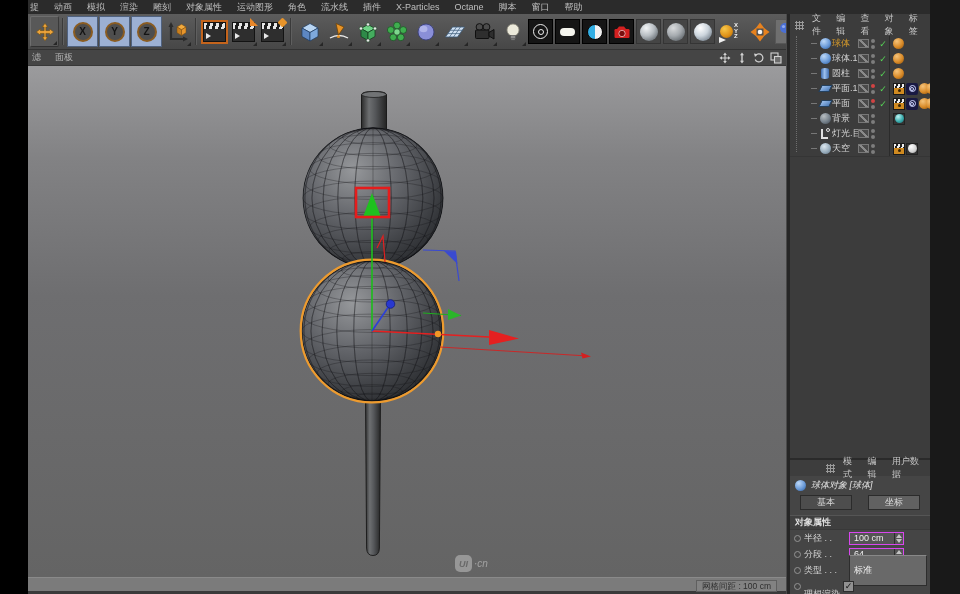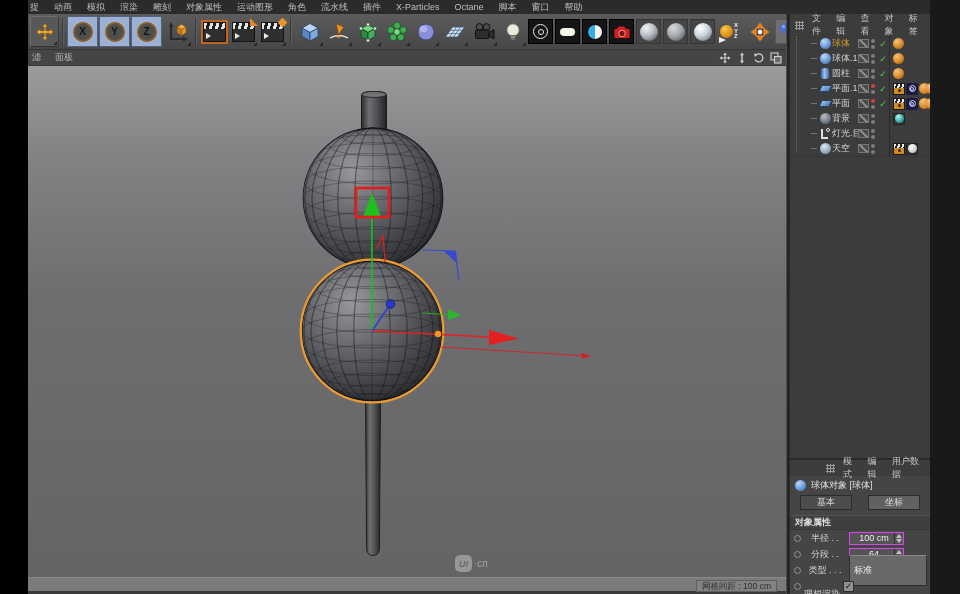--- a/index.html
+++ b/index.html
@@ -102,30 +102,30 @@
   .t-comp i{width:7px;height:7px;border-radius:50%;border:1.3px solid #cfd6ff;display:flex;align-items:center;justify-content:center;}
   .t-comp i::after{content:"";width:2px;height:2px;border-radius:50%;border:1px solid #cfd6ff;}
   .t-box{width:12px;height:12px;background:#333;border:1px solid #222;display:flex;align-items:center;justify-content:center;flex:0 0 auto;}
   .t-teal{width:9px;height:9px;border-radius:50%;background:radial-gradient(circle at 35% 30%,#bff4f4,#3aacac 55%,#17707a);}
   .t-white{width:9px;height:9px;border-radius:50%;background:radial-gradient(circle at 35% 30%,#ffffff,#d2d2d2 60%,#8e8e8e);}
   .om-spacer{flex:1;background:#3c3c3c;border-top:1px solid #353535;}
 
   
   .am{flex:0 0 auto;background:#454545;border-top:2px solid #2a2a2a;display:flex;flex-direction:column;}
   .am .pm-row{height:16px;background:#3d3d3d;padding-left:36px;}
-  .am-title{height:18px;display:flex;align-items:center;gap:5px;padding:0 5px;}
+  .am-title{height:18px;display:flex;align-items:center;gap:5px;padding:0 5px;font-style:italic;}
   .am-title .oi-sphere{flex:0 0 auto;}
   .am-title span{font-size:9px;color:#e2e2e2;}
   .am-tabs{display:flex;gap:16px;padding:1px 10px;}
   .am-tab{flex:1;height:15px;background:#4d4d4d;border:1px solid #2b2b2b;color:#dcdcdc;font-size:9px;
     display:flex;align-items:center;justify-content:center;}
   .am-tab.active{background:#616161;font-family:Liberation Mono, monospace;}
   .am-section{height:15px;display:flex;align-items:center;padding:0 5px;font-size:9px;font-weight:bold;color:#dedede;
     background:#3f3f3f;border-top:1px solid #555;border-bottom:1px solid #383838;margin-top:4px;}
-  .fieldrow{height:16px;display:flex;align-items:center;padding:0 4px;gap:3px;text-align:center;}
+  .fieldrow{height:16px;display:flex;align-items:center;padding:0 4px;gap:3px;}
   .keyring{width:7px;height:7px;border-radius:50%;border:1.5px solid #939393;flex:0 0 auto;}
   .flabel{font-size:9px;color:#d6d6d6;white-space:nowrap;width:42px;flex:0 0 auto;}
   .flabel.wide{width:auto;margin-top:16px;}
   .numbox{width:55px;height:13px;background:#545454;border:1px solid #d946ef;display:flex;align-items:center;}
   .numbox .val{flex:1;font-size:9px;color:#efefef;padding-left:4px;}
   .stp{width:9px;height:100%;border-left:1px solid #2d2d2d;display:flex;flex-direction:column;align-items:center;justify-content:center;gap:1px;}
   .stp::before{content:"";border-left:3px solid transparent;border-right:3px solid transparent;border-bottom:4px solid #c2c2c2;}
   .stp::after{content:"";border-left:3px solid transparent;border-right:3px solid transparent;border-top:4px solid #c2c2c2;}
   .dropbox{flex:1;height:31px;background:#696969;border:1px solid #2d2d2d;border-top-color:#888;
     font-size:9px;color:#f0f0f0;display:flex;align-items:center;padding-left:4px;margin-right:-1px;}

